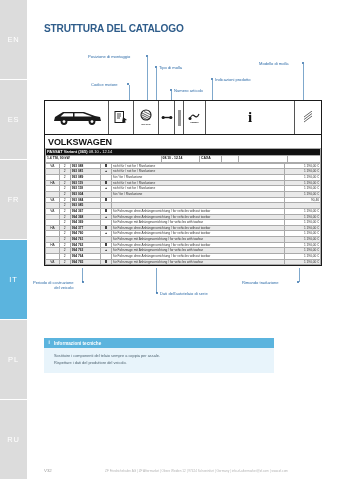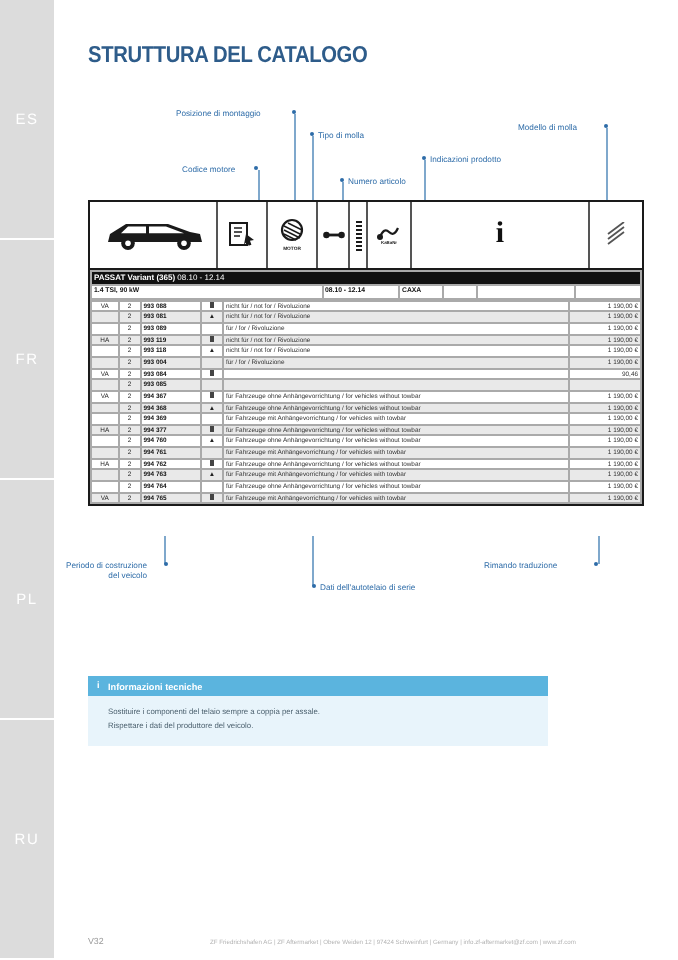--- a/index.html
+++ b/index.html
@@ -91,24 +91,30 @@
   #page-num{ position:absolute; left:17px; top:0; font-size:4.4px; color:#9a9a9a; }
   #imprint{
     position:absolute; left:78px; top:.7px; font-size:3.1px; color:#b3b3b3; white-space:nowrap;
   }
 </style>
 </head>
 <body>
 
 <div id="lang-sidebar">
   <div class="lang-tab">
+      <span>EN</span>
+    </div>
+  <div class="lang-tab">
       <span>ES</span>
     </div>
   <div class="lang-tab">
       <span>FR</span>
+    </div>
+  <div class="lang-tab active">
+      <span>IT</span>
     </div>
   <div class="lang-tab">
       <span>PL</span>
     </div>
   <div class="lang-tab">
       <span>RU</span>
     </div>
 </div>
 
 <div id="page">
@@ -201,20 +207,21 @@
       <div class="icol" style="flex:1 1 auto;">
         <span style="font-size:15px; font-weight:bold; font-family:'Liberation Serif',serif; color:#111;">i</span>
       </div>
       <div class="icol" style="width:26px;">
         <svg width="13" height="13" viewBox="0 0 13 13">
           <path d="M2 11 q4 -3 8 -6 M2 8.5 q4 -3 8 -6 M2 6 q4 -3 8 -6" stroke="#555" stroke-width=".9" fill="none"></path>
         </svg>
       </div>
     </div>
 
+    <div id="brand">VOLKSWAGEN</div>
 
     <table id="cat-table">
       <tbody>
         <tr class="model-row">
           <td colspan="6">
             <span>PASSAT Variant (365)</span>
             <span style="font-weight:normal;">08.10 - 12.14</span>
           </td>
         </tr>
         <tr class="veh-row">

